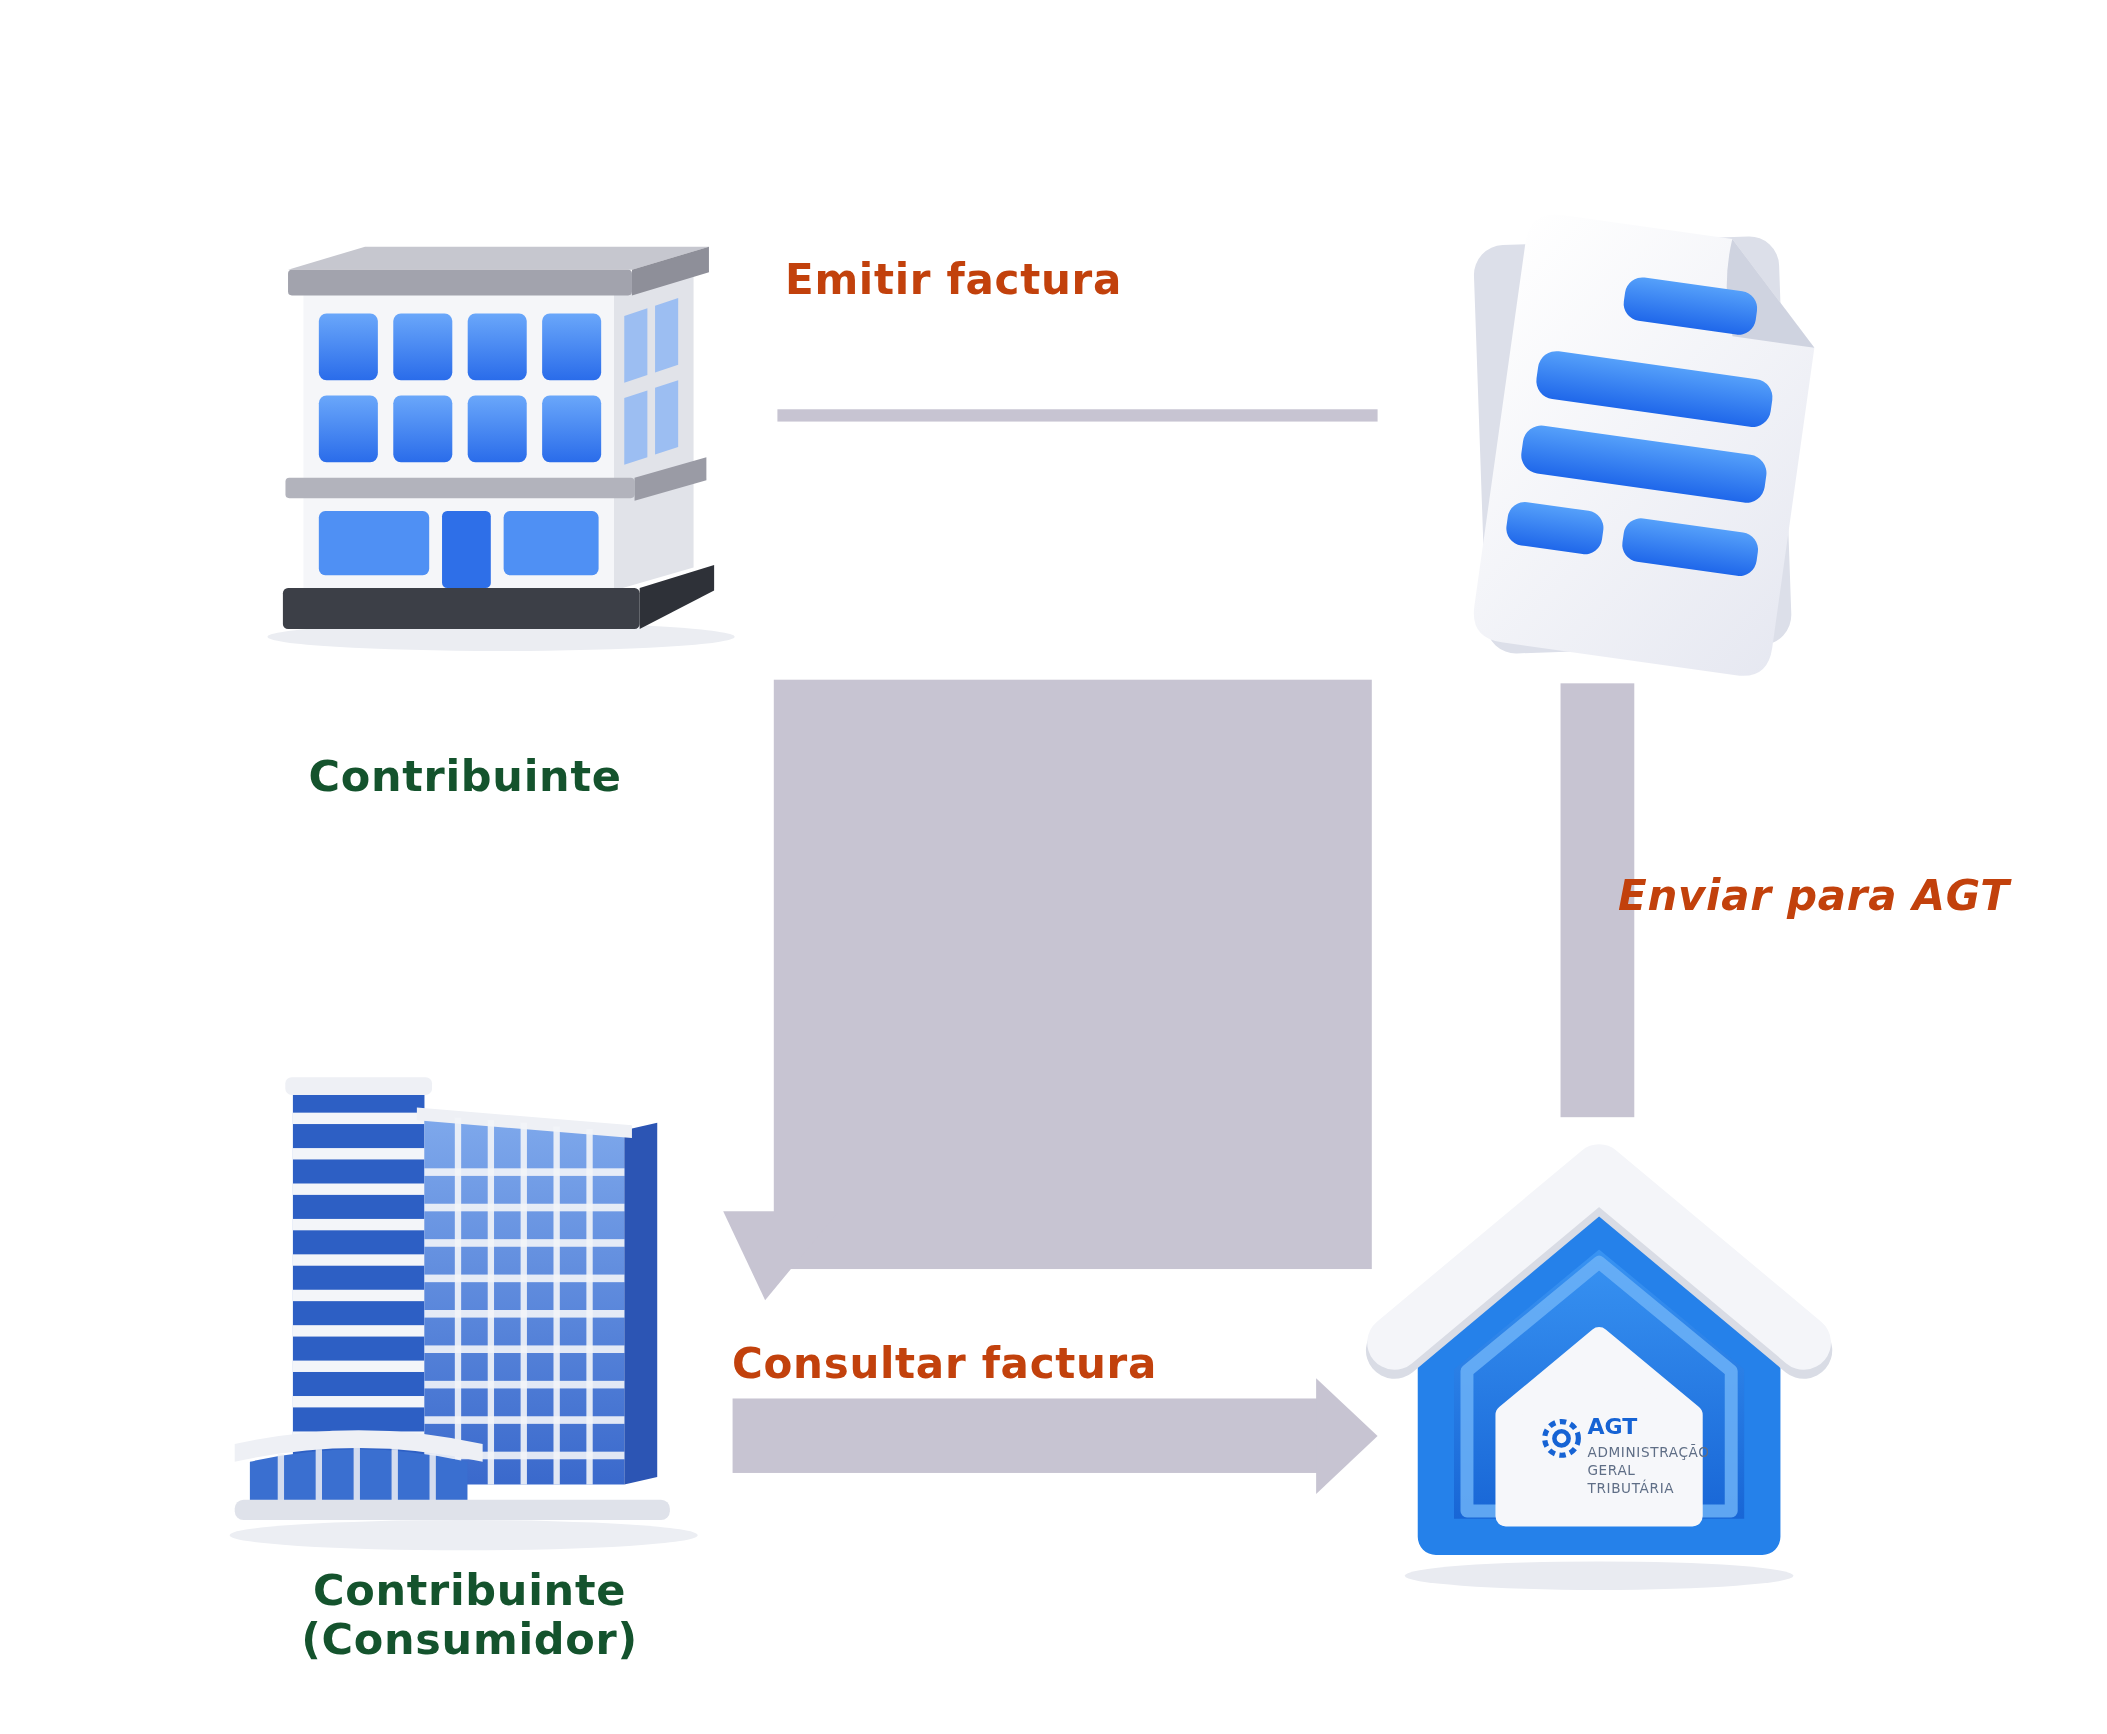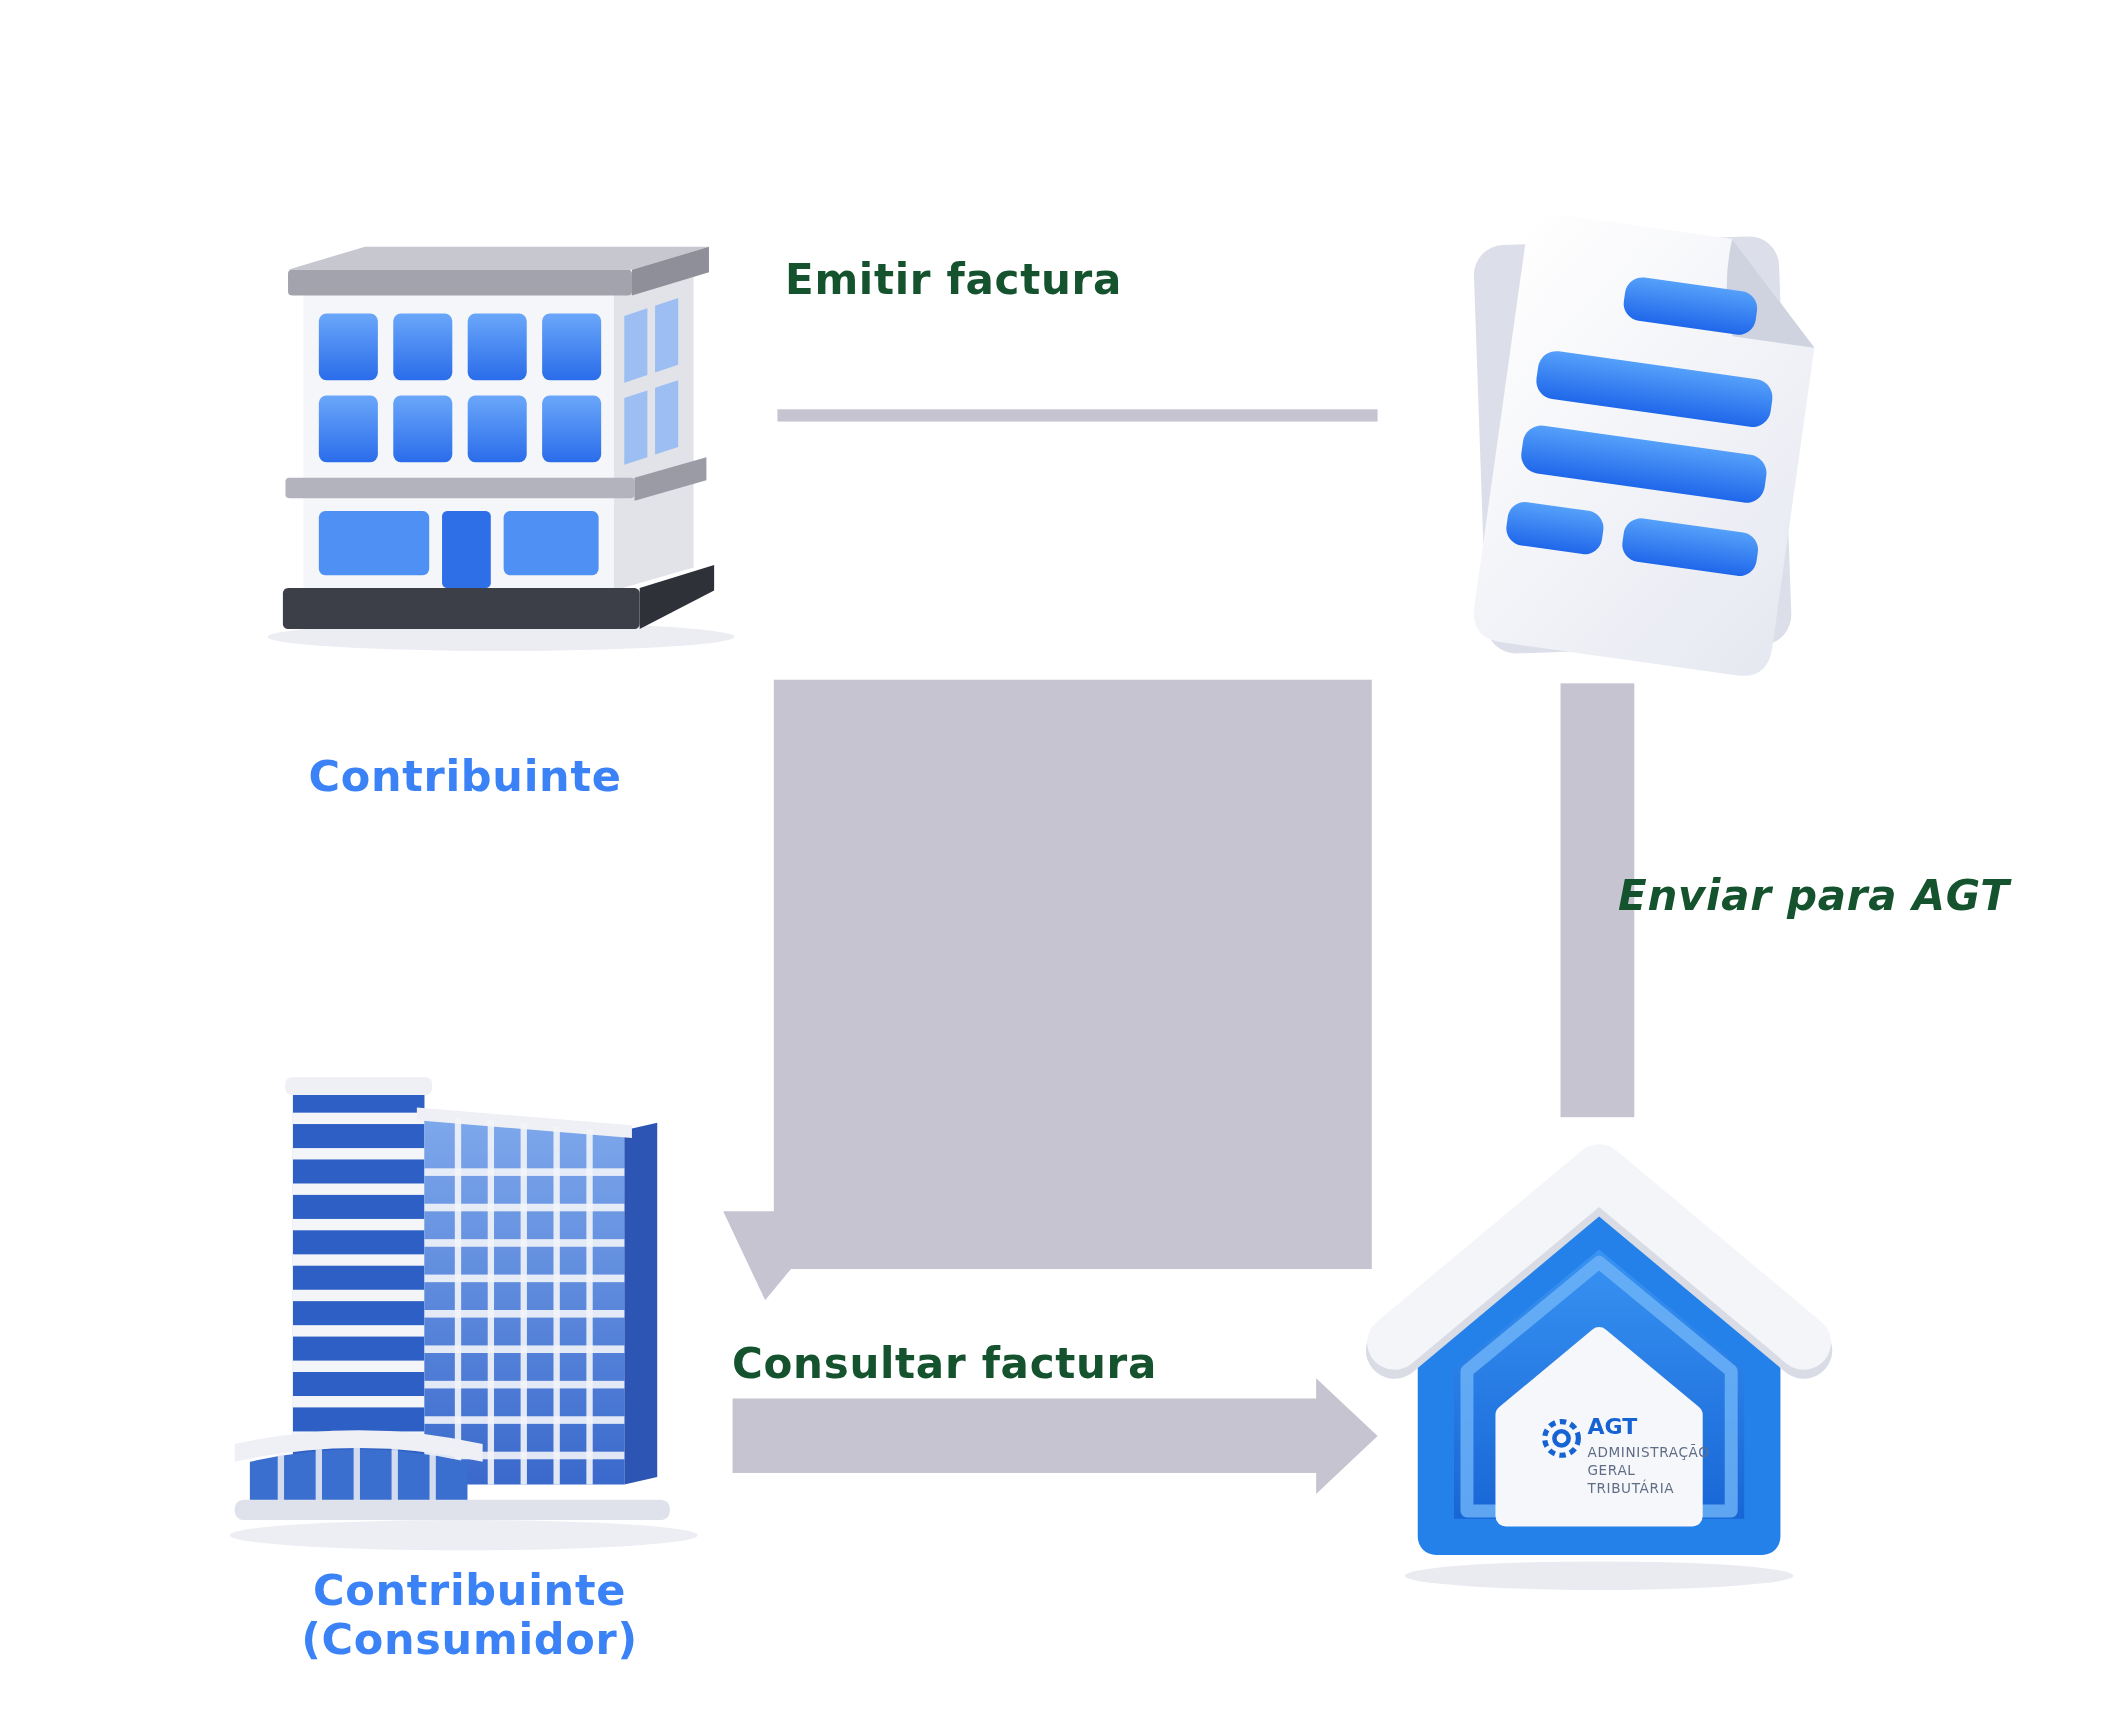--- a/index.html
+++ b/index.html
@@ -4,25 +4,25 @@
 <style>
   html,body{margin:0;padding:0;background:#ffffff;}
   .canvas{
     position:relative;width:2108px;height:1734px;background:#ffffff;
     overflow:hidden;font-family:"DejaVu Sans",sans-serif;
   }
   .connector-layer{position:absolute;left:0;top:0;width:2108px;height:1734px;}
   .node-icon{position:absolute;}
   .node-icon svg{width:100%;height:100%;display:block;}
   .flow-label{
-    position:absolute;font-weight:700;font-size:42px;color:#14532d;
+    position:absolute;font-weight:700;font-size:42px;color:#c2410c;
     letter-spacing:0.7px;white-space:nowrap;
   }
   .node-label{
-    position:absolute;font-weight:700;font-size:43px;color:#3b82f6;
+    position:absolute;font-weight:700;font-size:43px;color:#14532d;
     text-align:center;line-height:1.15;letter-spacing:0.7px;
   }
   
   .icon-vendor{left:229px;top:184px;width:539px;height:477px;}
   .icon-document{left:1367px;top:181px;width:506px;height:528px;}
   .icon-consumer{left:204px;top:1057px;width:532px;height:506px;}
   .icon-agt{left:1307px;top:1042px;width:579px;height:557px;}
   
   .label-emitir{left:785px;top:255px;}
   .label-enviar{left:1618px;top:871px;font-style:italic;}

